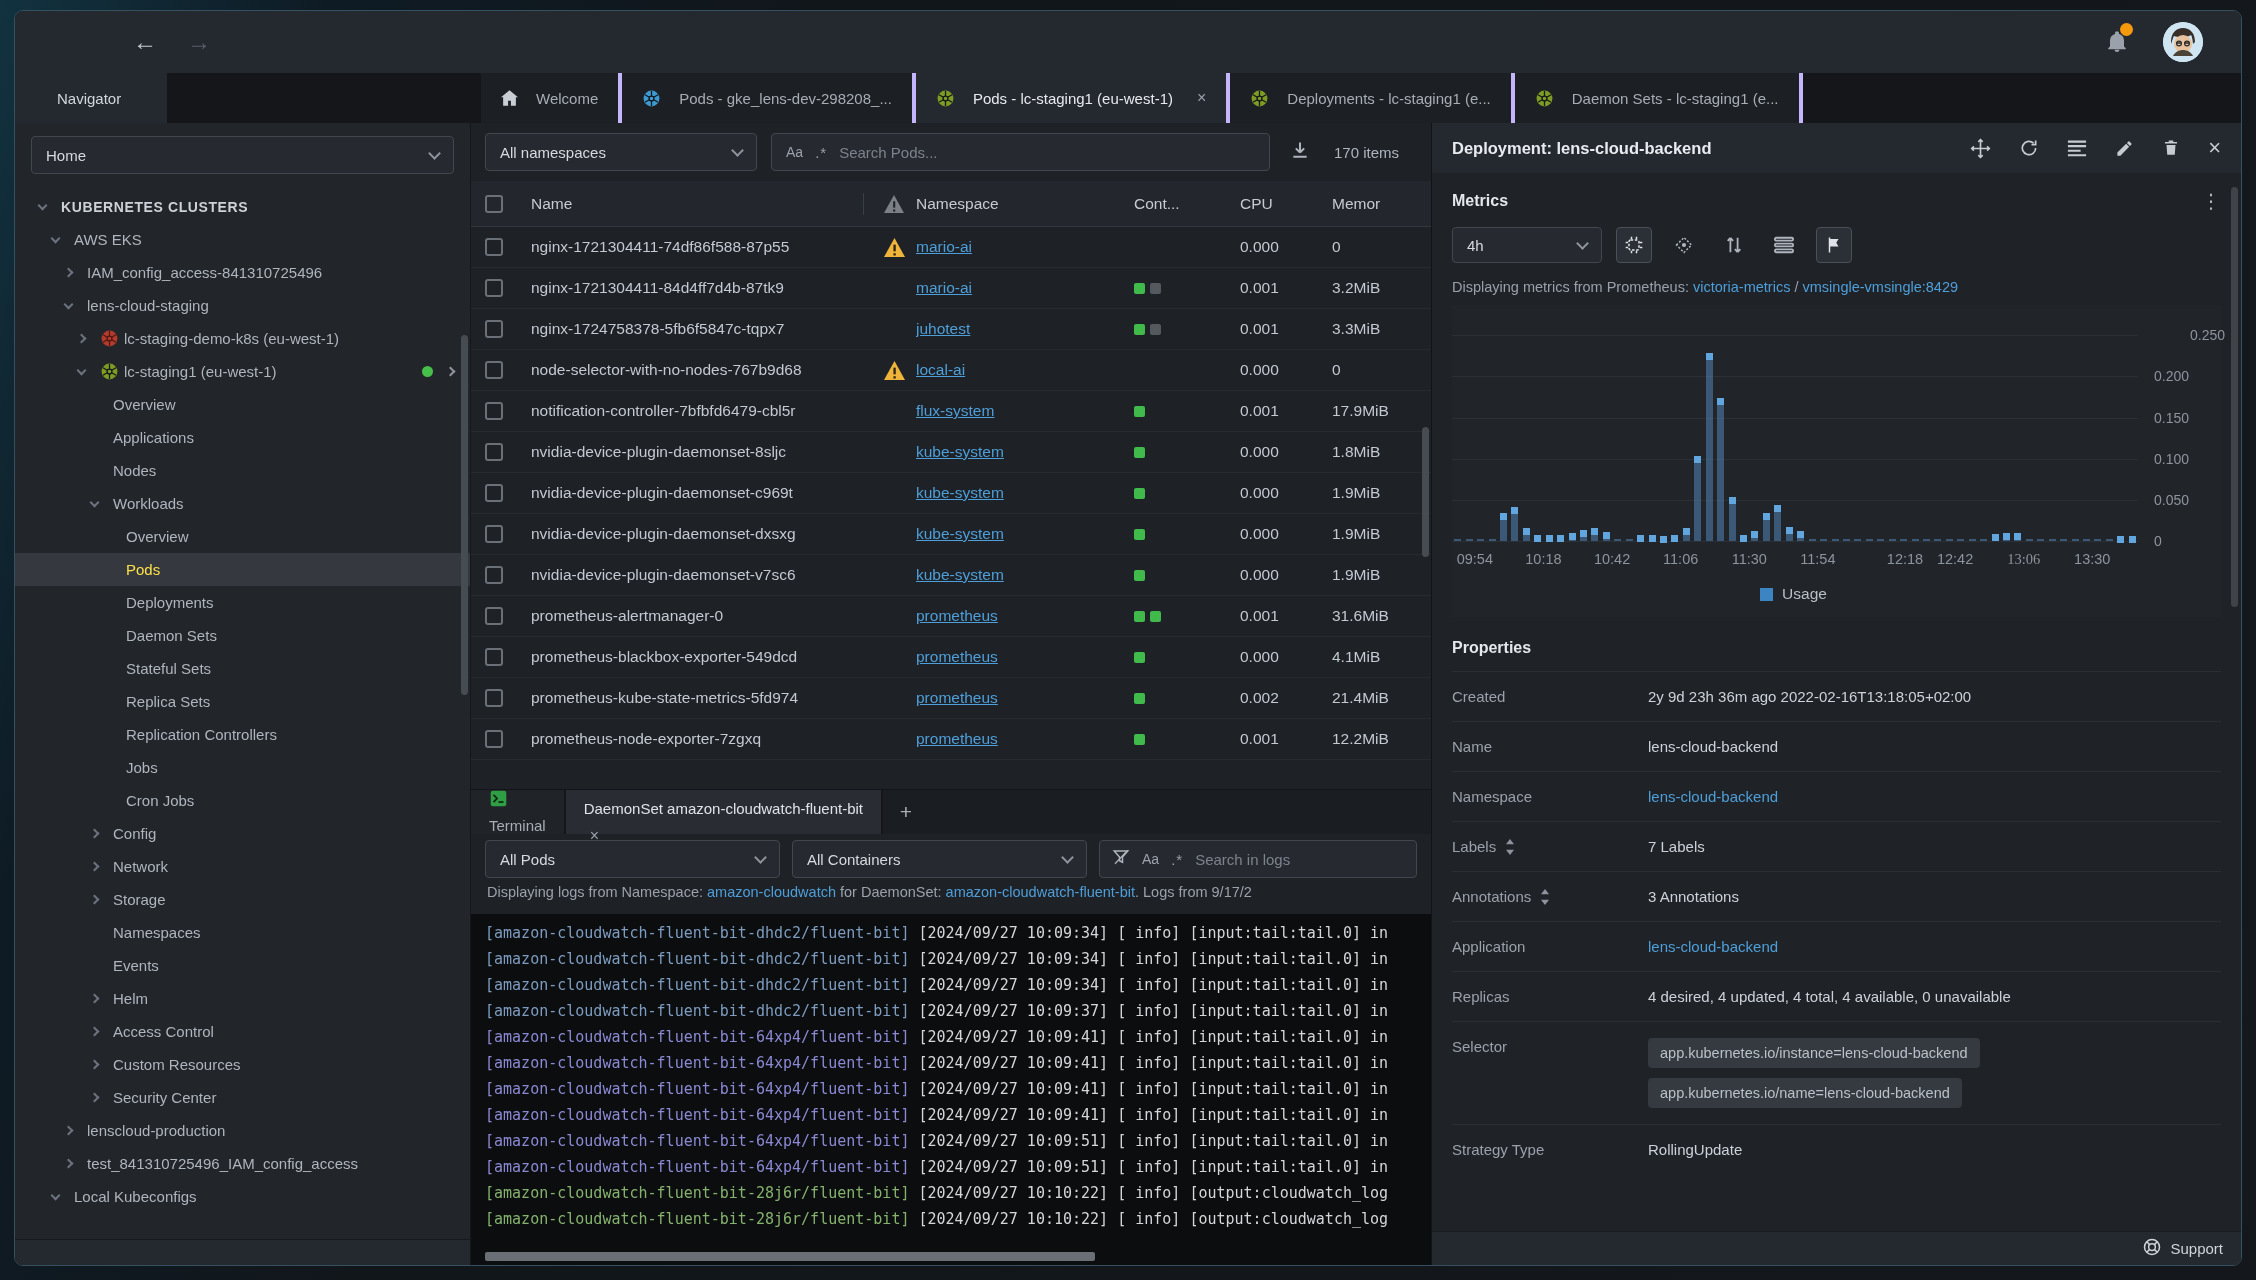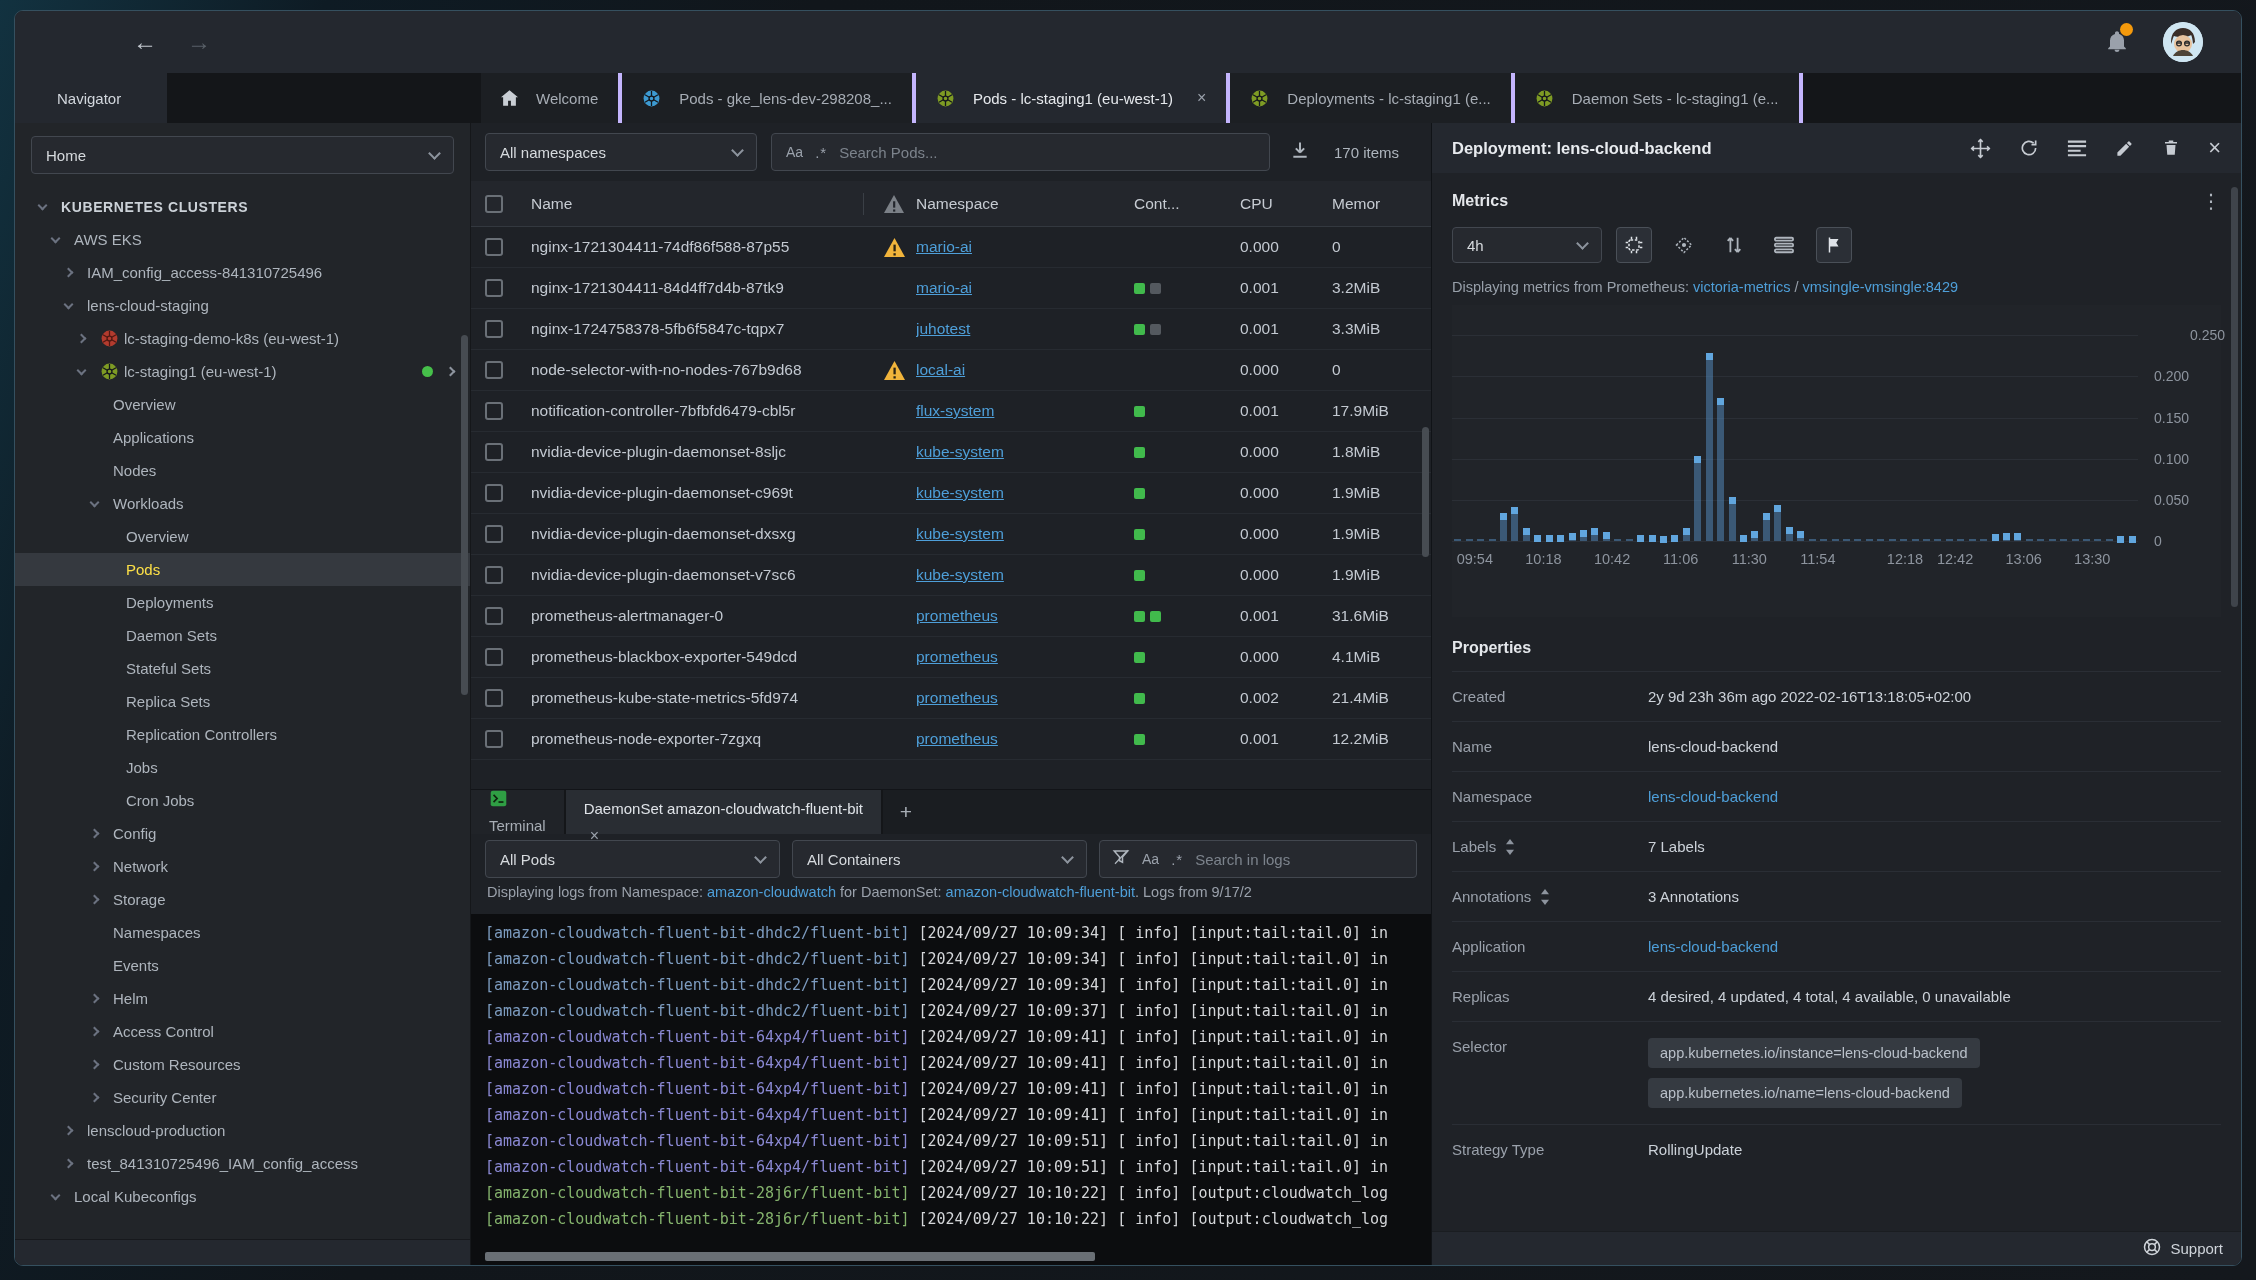--- a/index.html
+++ b/index.html
@@ -814,20 +814,24 @@
             <svg width="18" height="18" viewBox="0 0 24 24" fill="#dfe3e8">
                   <path d="M5 2v20h2v-8h11l-3-5 3-5H7V2z"></path>
                 </svg>
           </span>
         </div>
         <div class="metrics-info">
           <span>Displaying metrics from Prometheus: </span><a>victoria-metrics</a><span> / </span><a>vmsingle-vmsingle:8429</a>
         </div>
 
         <div class="chart">
+          <div class="legend">
+            <span class="legend-sq"></span>
+            <span class="legend-lab">Usage</span>
+          </div>
         <div class="gridline" style="top: 30.2308px; width: 686px;"></div>
               <span class="ylab" style="left: 738px; top: 30.2308px;">0.250</span>
               <div class="gridline" style="top: 71.3846px; width: 686px;"></div>
               <span class="ylab" style="left: 702px; top: 71.3846px;">0.200</span>
               <div class="gridline" style="top: 112.538px; width: 686px;"></div>
               <span class="ylab" style="left: 702px; top: 112.538px;">0.150</span>
               <div class="gridline" style="top: 153.692px; width: 686px;"></div>
               <span class="ylab" style="left: 702px; top: 153.692px;">0.100</span>
               <div class="gridline" style="top: 194.846px; width: 686px;"></div>
               <span class="ylab" style="left: 702px; top: 194.846px;">0.050</span>
@@ -924,21 +928,21 @@
               <div class="bar" style="left: 676.783px; width: 7px; top: 233.531px; height: 2.46923px;"></div>
               <div class="bar-dot" style="left: 676.783px; top: 230.531px;"></div>
               <span class="xlab" style="left: 22.8667px;">09:54</span>
               <span class="xlab" style="left: 91.4667px;">10:18</span>
               <span class="xlab" style="left: 160.067px;">10:42</span>
               <span class="xlab" style="left: 228.667px;">11:06</span>
               <span class="xlab" style="left: 297.267px;">11:30</span>
               <span class="xlab" style="left: 365.867px;">11:54</span>
               <span class="xlab" style="left: 453px;">12:18</span>
               <span class="xlab" style="left: 503.067px;">12:42</span>
-              <span class="xlab" style="left: 571.667px;">13:06</span>
+              <span class="xlab" style="left: 571.667px; font-family: Liberation Serif, serif;">13:06</span>
               <span class="xlab" style="left: 640.267px;">13:30</span>
             </div>
 
         <div class="props">
           <div class="prop-title">Properties</div>
           <div>
                 <div class="prop-row">
                   <div class="prop-label">Created</div>
                   <div class="prop-value">2y 9d 23h 36m ago 2022-02-16T13:18:05+02:00</div>
                 </div>

